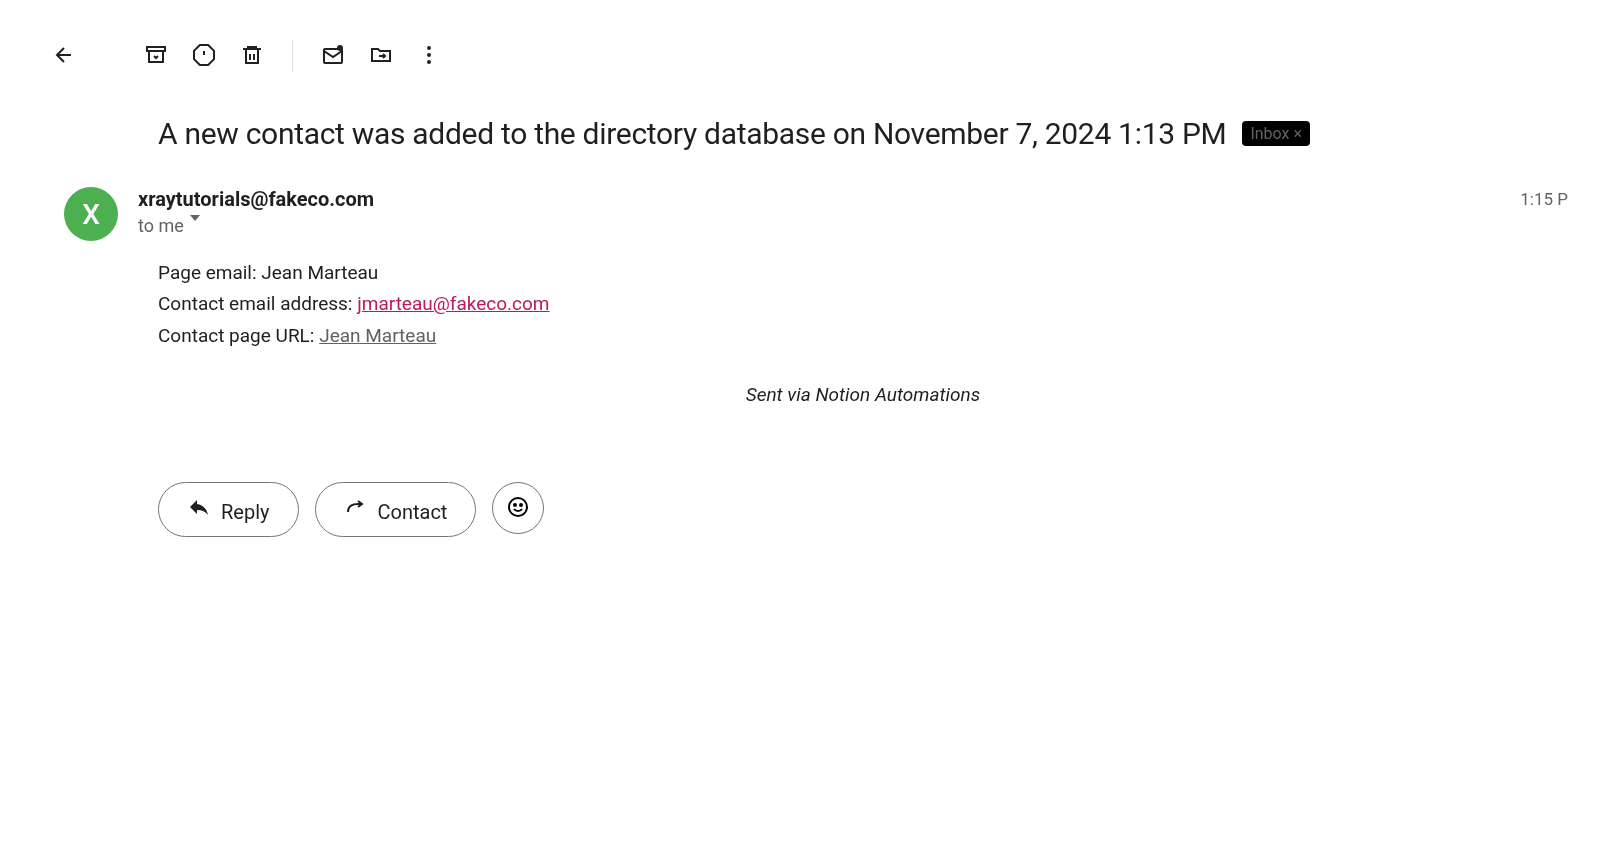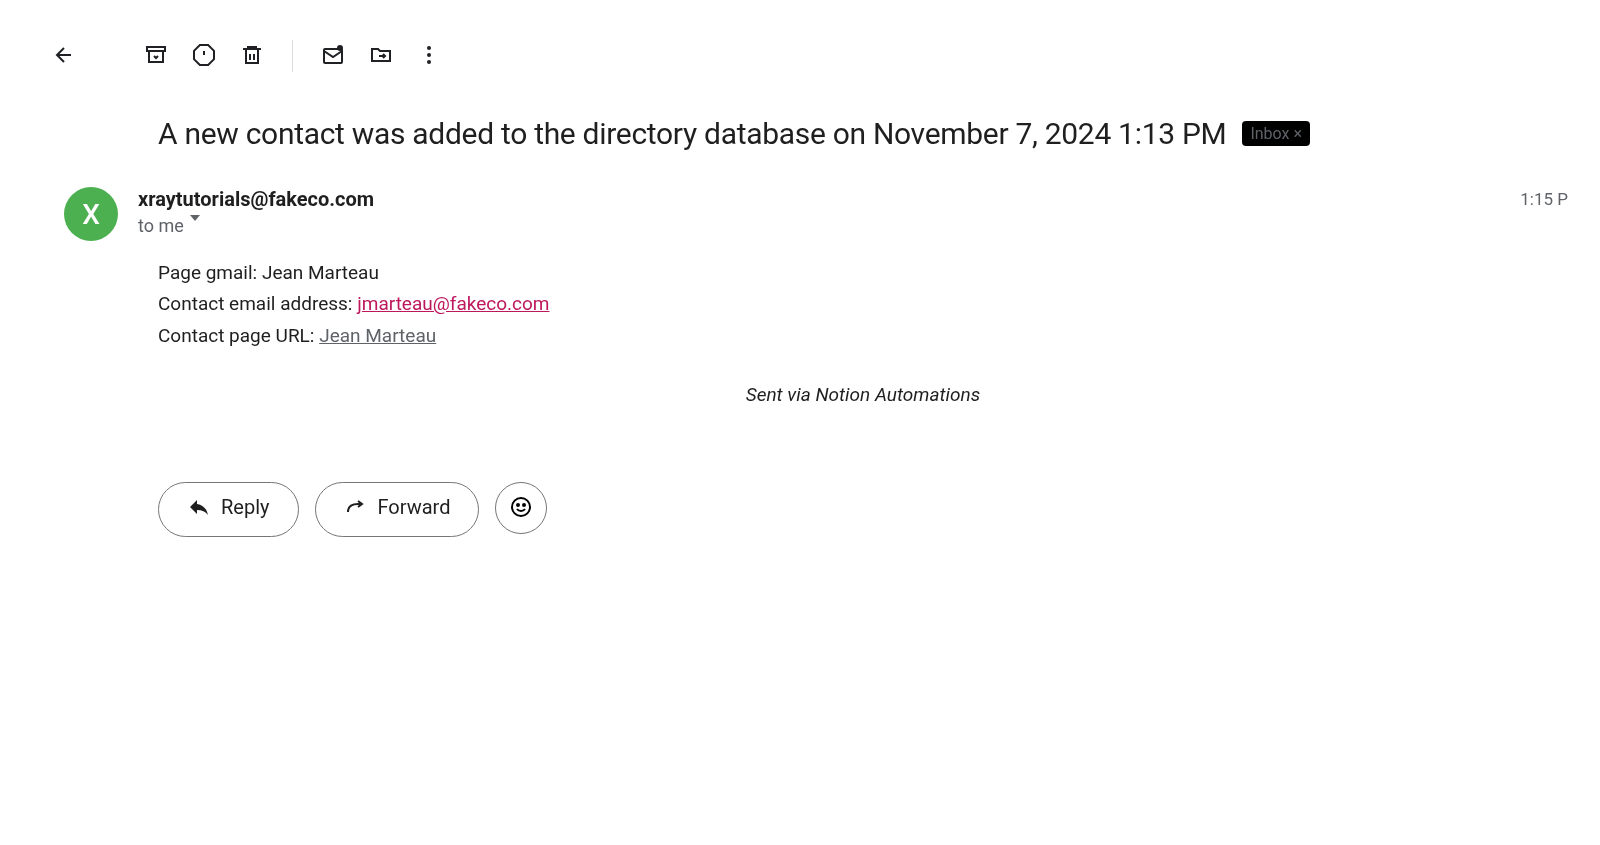--- a/index.html
+++ b/index.html
@@ -153,21 +153,21 @@
     }
 
     .action-buttons {
       display: flex;
       gap: 16px;
       padding: 40px 32px 32px 138px;
     }
 
     .action-btn {
       display: flex;
-      align-items: flex-start;
+      align-items: flex-end;
       gap: 10px;
       padding: 12px 28px;
       border: 1px solid #747775;
       border-radius: 100px;
       background: #ffffff;
       font-size: 20px;
       color: #1f1f1f;
       cursor: pointer;
       font-family: inherit;
     }
@@ -279,21 +279,21 @@
       <div class="recipient-row">
         <span>to me</span>
         <span class="chevron-down"></span>
       </div>
     </div>
     <div class="timestamp">1:15 P</div>
   </div>
 
   <div class="email-body">
     <div class="body-line">
-      <span>Page gmail: </span><span>Jean Marteau</span>
+      <span>Page email: </span><span>Jean Marteau</span>
     </div>
     <div class="body-line">
       <span>Contact email address: </span><a href="#" class="email-link">jmarteau@fakeco.com</a>
     </div>
     <div class="body-line">
       <span>Contact page URL: </span><a href="#" class="url-link">Jean Marteau</a>
     </div>
     <div class="signature">Sent via Notion Automations</div>
   </div>
 
@@ -306,21 +306,21 @@
       </span>
       <span>Reply</span>
     </button>
     <button class="action-btn">
       <span>
         <svg viewBox="0 0 24 24" fill="none" stroke="currentColor" stroke-width="2">
           <path d="M5 17l6-5-6-5M11 17l6-5-6-5" stroke="none"></path>
           <path d="M4 17c0-5 3-8 10-8h3M14 6l4 3-4 3"></path>
         </svg>
       </span>
-      <span>Forward</span>
+      <span>Contact</span>
     </button>
     <button class="reaction-btn">
       <span>
         <svg viewBox="0 0 24 24" fill="none" stroke="currentColor" stroke-width="2">
           <circle cx="12" cy="12" r="9"></circle>
           <path d="M8 14s1.5 2 4 2 4-2 4-2"></path>
           <circle cx="9" cy="10" r="1" fill="currentColor"></circle>
           <circle cx="15" cy="10" r="1" fill="currentColor"></circle>
         </svg>
       </span>

